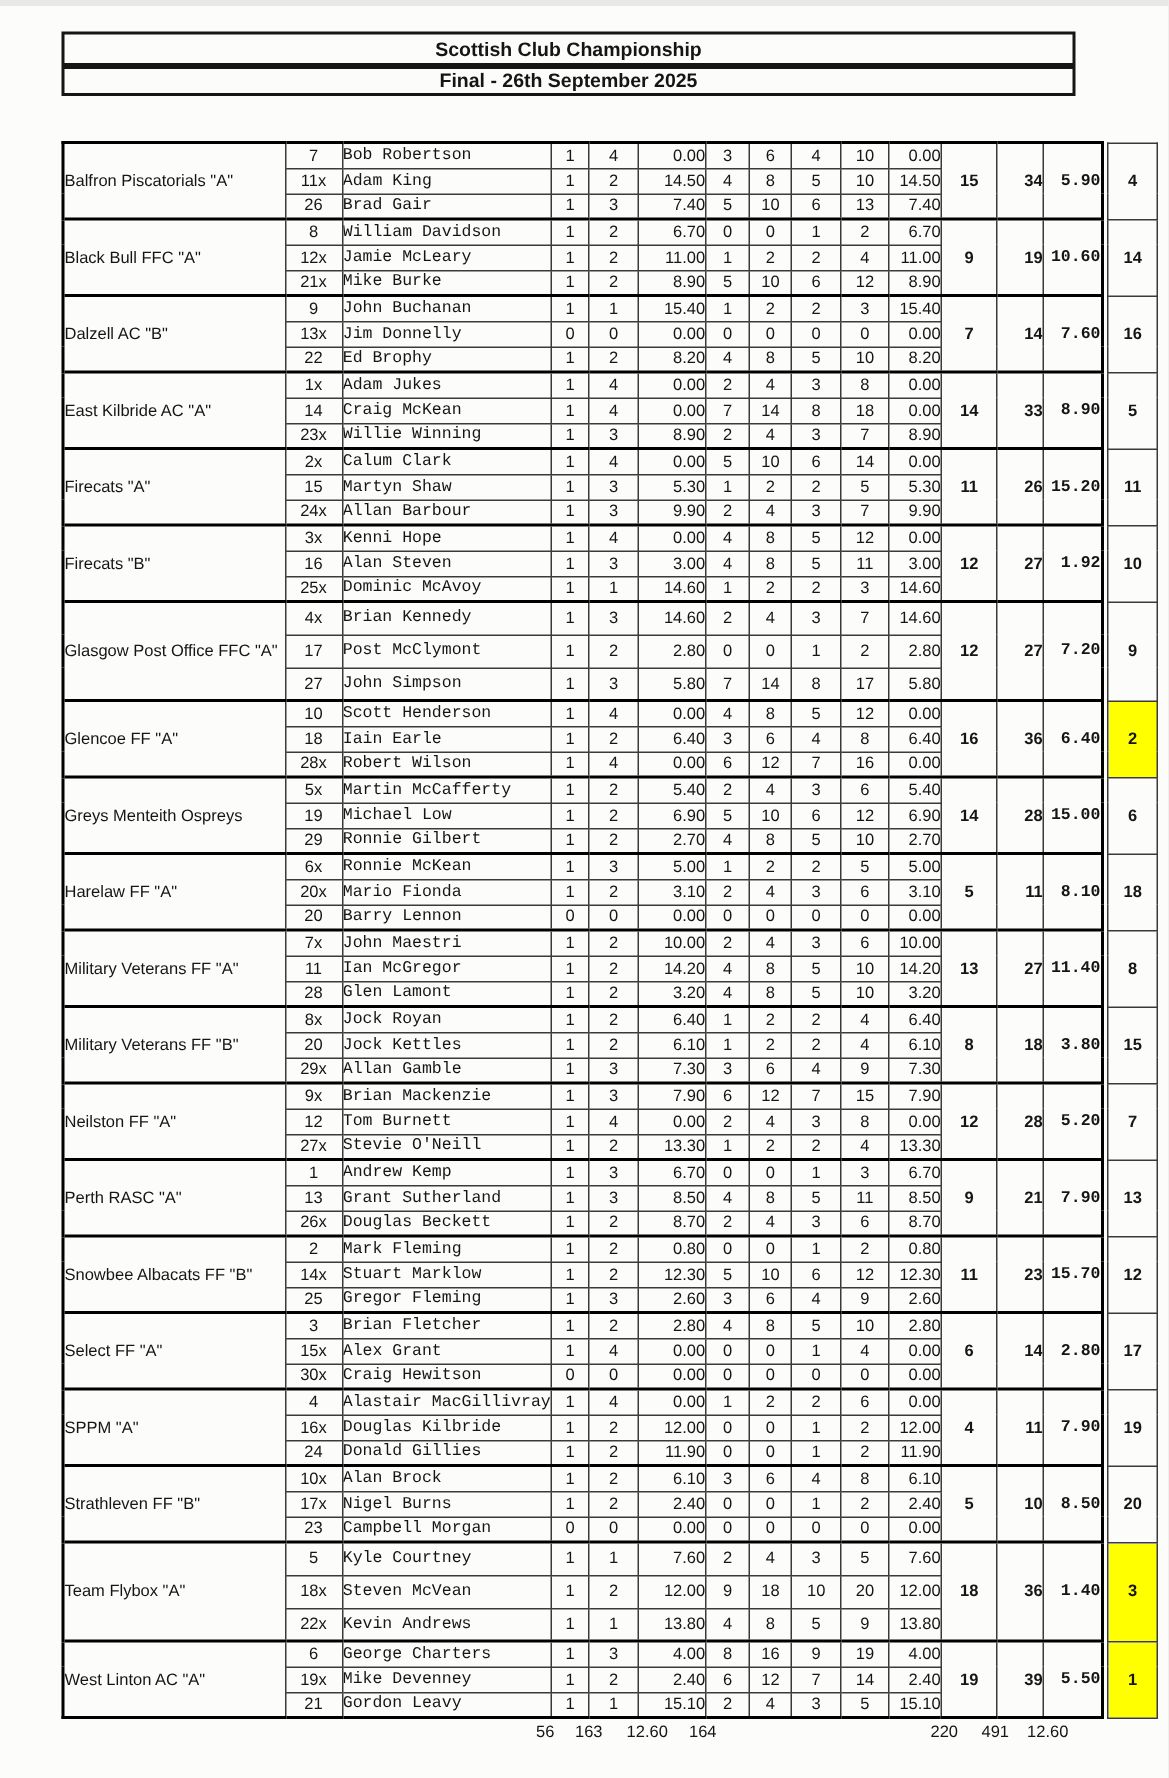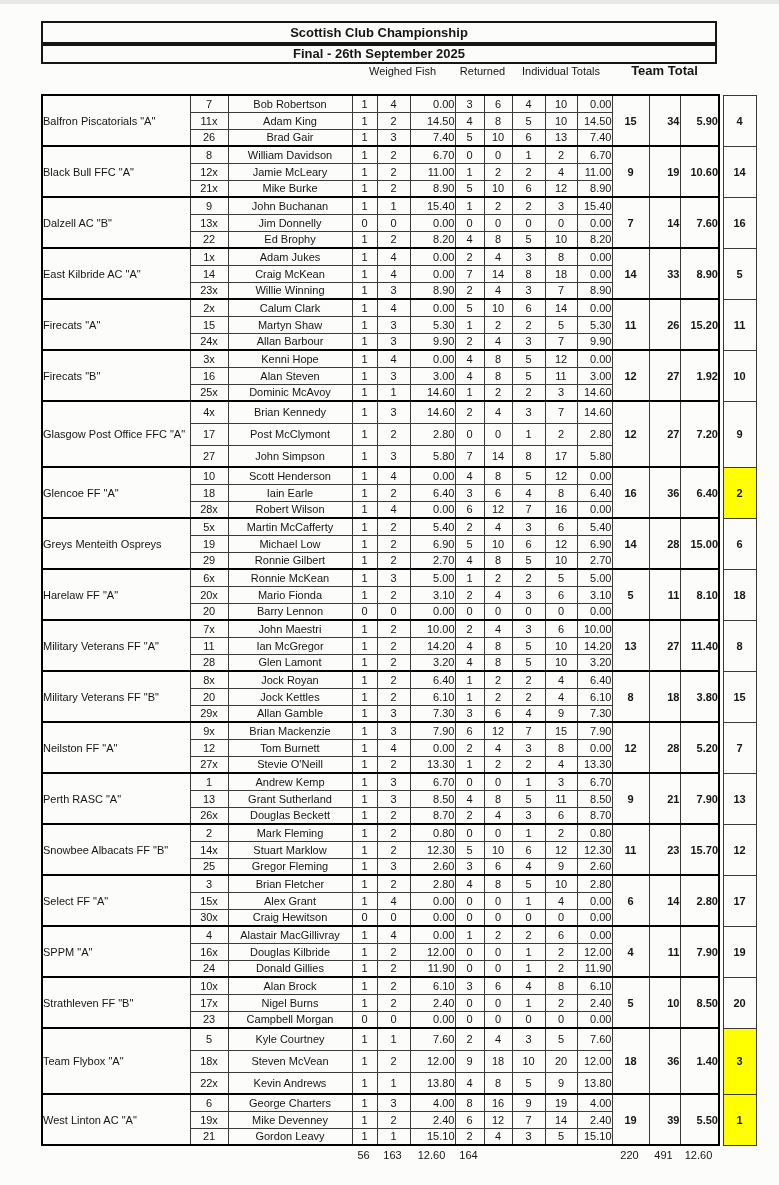--- a/index.html
+++ b/index.html
@@ -28,27 +28,27 @@
   #hdrTable .grpb { text-align:center; font-size:13px; font-weight:bold; height:14px; }
   #hdrTable .col  { text-align:center; font-size:12px; font-weight:bold; height:16px; }
   #ftTable  td    { text-align:center; font-size:11px; font-weight:normal; height:15px; }
 
   #mainTable td {
     border:1px solid #3a3a3a; padding:0; font-size:11px;
     overflow:hidden; white-space:nowrap; vertical-align:middle;
   }
   #mainTable td.sp { border:none; }
   .c-club { text-align:left; padding-left:6px; }
-  .c-comp { text-align:center; padding-left:4px; }
+  .c-comp { text-align:left; padding-left:4px;font-family:Liberation Mono, monospace; }
   .c-ctr  { text-align:center; }
   .c-rt   { text-align:right; padding-right:5px; }
   .c-team { font-weight:bold; }
   .c-pos  { text-align:center; font-weight:bold; font-size:16px; }
   .bl2 { border-left:2px solid #000 !important; }
-  .br2 { border-right:2px solid #000 !important; }
+  .br2 { border-right:2px solid #000 !important;font-family:Liberation Mono, monospace; }
   .bt2 { border-top:2px solid #000 !important; }
   .bb2 { border-bottom:2px solid #000 !important; }
   .yellow { background:#ffff00; }
 </style>
 </head>
 <body>
 
 <div class="sheet">
 
   <div class="titlebox" id="titleBox">Scottish Club Championship</div>
@@ -67,29 +67,20 @@
       <col style="width:33px">
         <col style="width:32px">
         <col style="width:35px">
       <col style="width:37px">
         <col style="width:31px">
         <col style="width:39px">
       <col style="width:4px">
         <col style="width:33px">
     </colgroup>
     <tbody>
-        <tr>
-      <td colspan="3"></td>
-      <td colspan="3" class="grp">Weighed Fish</td>
-      <td colspan="2" class="grp">Returned</td>
-      <td colspan="3" class="grp">Individual Totals</td>
-      <td colspan="3" class="grpb">Team Total</td>
-      <td></td>
-      <td></td>
-    </tr>
   </tbody>
     </table>
 
   <table class="postable" id="mainTable">
     <colgroup>
       <col style="width:148px">
         <col style="width:38px">
         <col style="width:124px">
       <col style="width:25px">
         <col style="width:33px">

